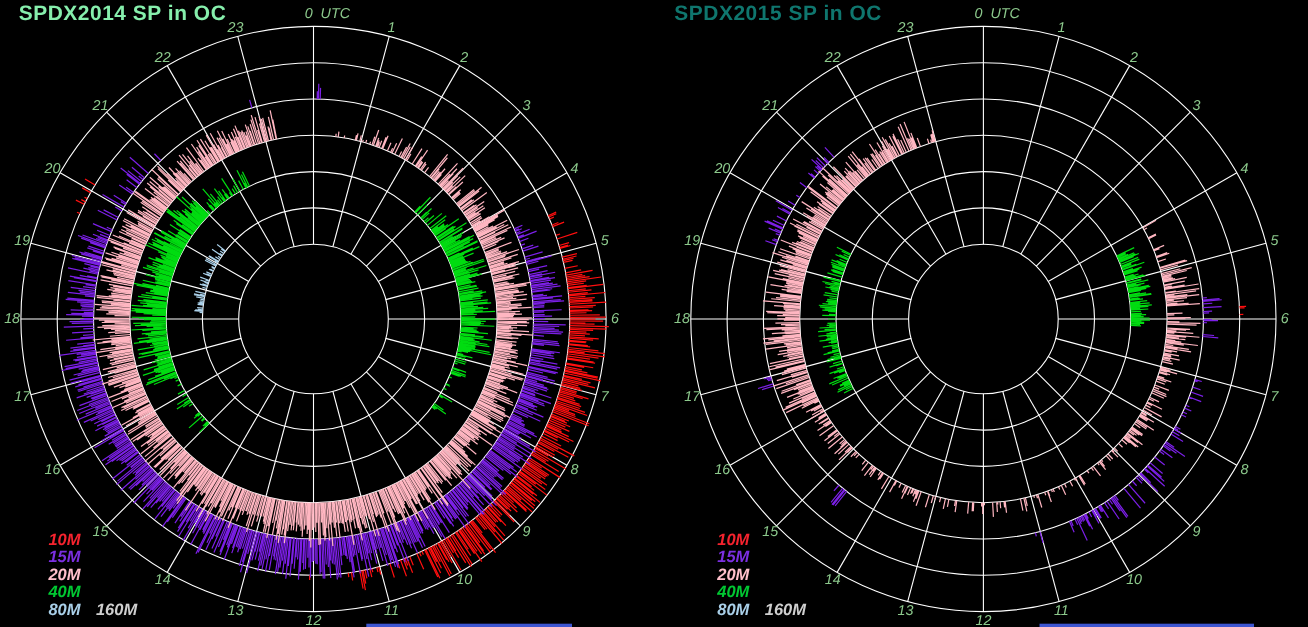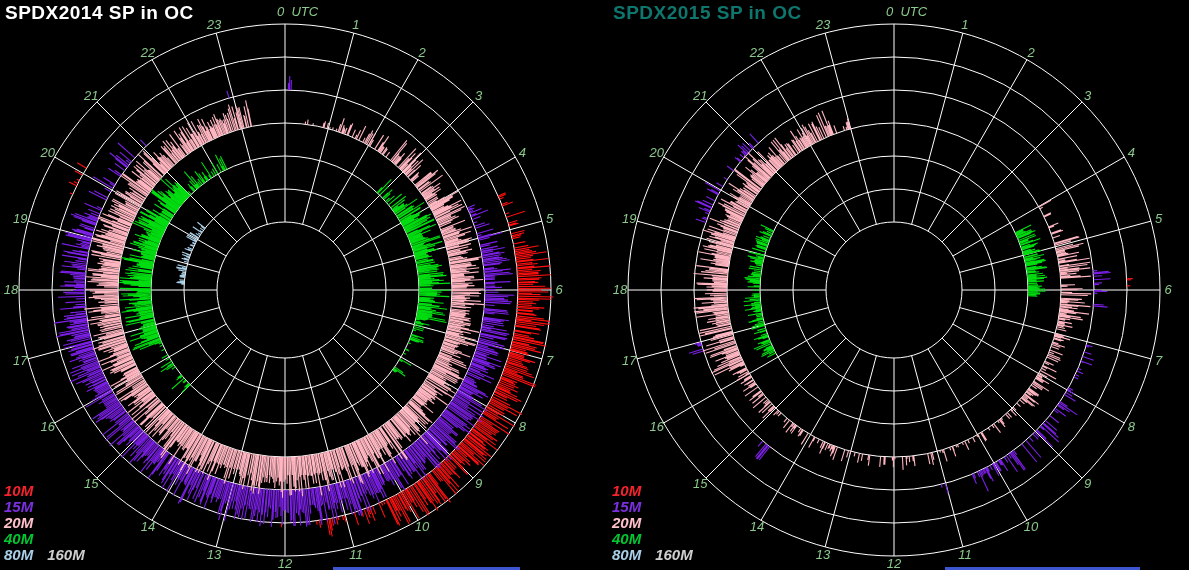--- a/index.html
+++ b/index.html
@@ -2,21 +2,21 @@
 <html><head>
 <meta charset="utf-8">
 <style>
   html,body{margin:0;padding:0;background:#000;}
   #stage{position:relative;width:1189px;height:570px;background:#000;overflow:hidden;
          font-family:"Liberation Sans",sans-serif;}
   #charts-svg{position:absolute;left:0;top:0;}
   .chart-title{position:absolute;top:2px;font:bold 19px "Liberation Sans",sans-serif;
                letter-spacing:.5px;white-space:nowrap;}
   .legend{position:absolute;top:483px;font:bold italic 15px "Liberation Sans",sans-serif;}
-  .legend .lg-row{height:16px;line-height:16px;white-space:nowrap;}
+  .legend .lg-row{height:16px;line-height:16px;white-space:nowrap;margin-left:40px;}
   .legend .lg-gap{display:inline-block;width:14px;}
   .artifact{position:absolute;height:3px;}
 </style>
 </head>
 <body>
 
 <div id="stage">
   <svg id="charts-svg" width="1189" height="570">
       <g>
         <g stroke="#ffffff" stroke-width="1" fill="none">
@@ -148,21 +148,21 @@
           <text x="620.0" y="294.0" text-anchor="middle">18</text>
           <text x="629.3" y="223.1" text-anchor="middle">19</text>
           <text x="656.7" y="157.0" text-anchor="middle">20</text>
           <text x="700.3" y="100.3" text-anchor="middle">21</text>
           <text x="757.0" y="56.7" text-anchor="middle">22</text>
           <text x="823.1" y="29.3" text-anchor="middle">23</text>
         </g>
       </g>
     </svg>
 
-  <div class="chart-title" style="left: 5px; color: #ffffff;">SPDX2014 SP in OC</div>
+  <div class="chart-title" style="left: 17px; color: #86efac;">SPDX2014 SP in OC</div>
   <div class="chart-title" style="left: 613px; color: #0f766e;">SPDX2015 SP in OC</div>
 
   <div class="legend" style="left:4px">
       <div class="lg-row"><span style="color: rgb(245, 35, 46);">10M</span></div>
       <div class="lg-row"><span style="color: rgb(123, 47, 224);">15M</span></div>
       <div class="lg-row"><span style="color: rgb(255, 192, 203);">20M</span></div>
       <div class="lg-row"><span style="color: rgb(0, 200, 50);">40M</span></div>
       <div class="lg-row"><span style="color: rgb(169, 207, 232);">80M</span><span class="lg-gap"></span><span style="color: rgb(207, 207, 207);">160M</span></div>
     </div>
   <div class="legend" style="left:612px">

